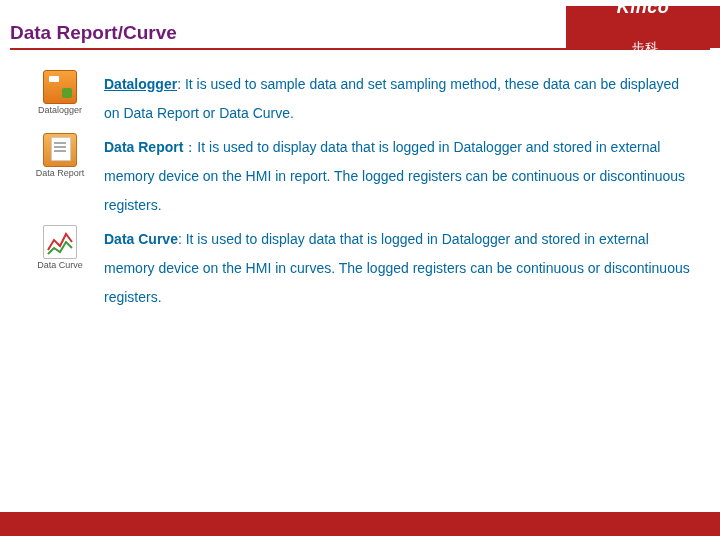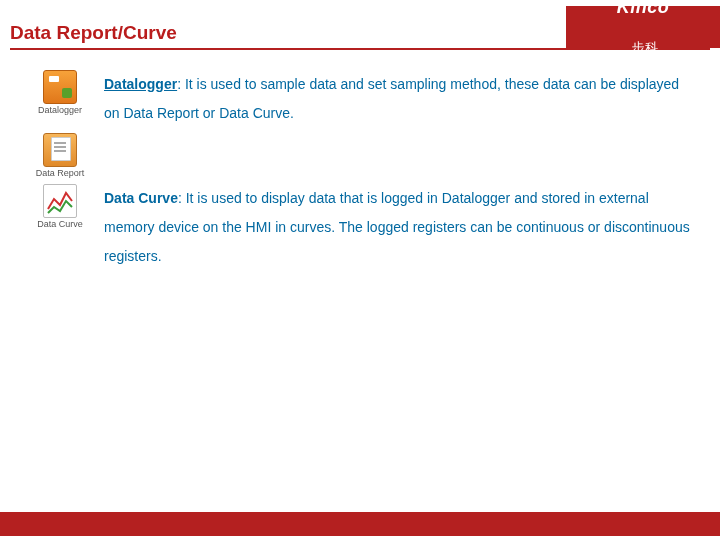--- a/index.html
+++ b/index.html
@@ -13,21 +13,21 @@
   }
   .header {
     display: flex;
     align-items: flex-end;
     height: 48px;
     padding-left: 10px;
   }
   .title {
     font-size: 19px;
     font-weight: bold;
-    color: #b91c1c;
+    color: #701a75;
     padding-bottom: 4px;
     flex: 1;
   }
   .brand-block {
     width: 154px;
     height: 42px;
     background: #b42020;
     color: #fff;
     display: flex;
     align-items: center;
@@ -180,20 +180,23 @@
     </div>
   </div>
 
   <div class="row">
     <div class="icon-col">
       <div class="icon-wrap">
         <div class="icon-box ico-report"></div>
         <div class="icon-label">Data Report</div>
       </div>
     </div>
+    <div class="text-col">
+      <b>Data Report</b><span>：It is used to display data that is logged in Datalogger and stored in external memory device on the HMI in report. The logged registers can be continuous or discontinuous registers.</span>
+    </div>
   </div>
 
   <div class="row">
     <div class="icon-col">
       <div class="icon-wrap">
         <div class="icon-box ico-curve">
           <svg viewBox="0 0 28 28">
             <polyline points="2,22 8,12 14,18 20,6 26,14" fill="none" stroke="#d03030" stroke-width="2"></polyline>
             <polyline points="2,26 8,20 14,24 20,14 26,20" fill="none" stroke="#3a9c3a" stroke-width="2"></polyline>
           </svg>

